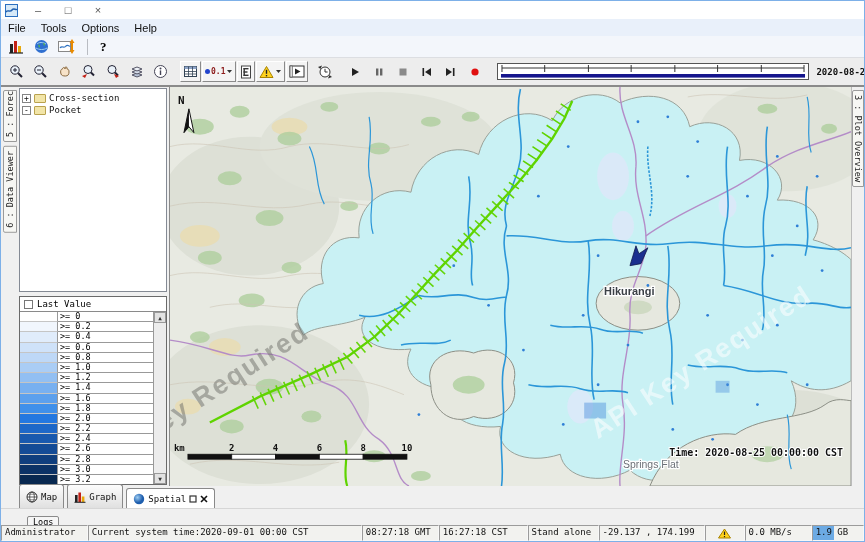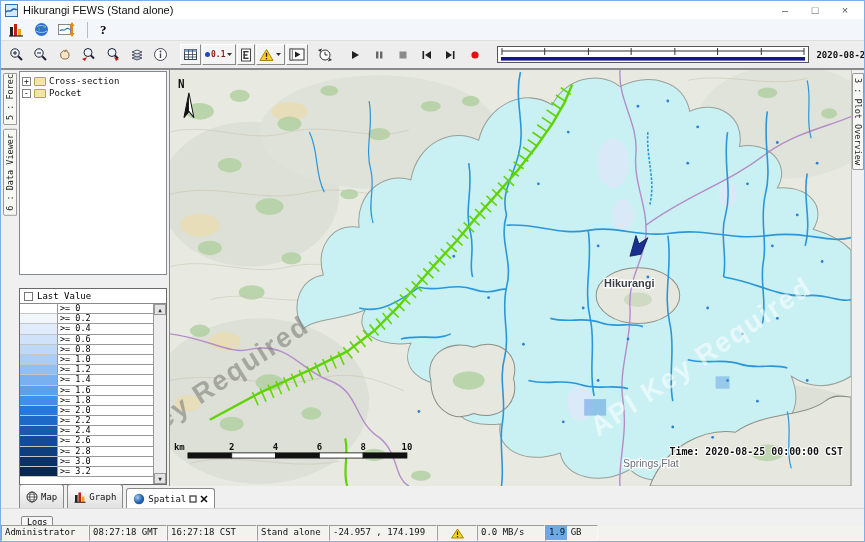--- a/index.html
+++ b/index.html
@@ -45,68 +45,73 @@
     padding:3px 2px;overflow:hidden;flex:0 0 auto;}
   .trow{height:12px;display:flex;align-items:center;gap:3px;white-space:nowrap;}
   .expander{width:9px;height:9px;border:1px solid #848484;background:#fff;font-size:8px;line-height:7px;
     text-align:center;flex:0 0 auto;font-family:"DejaVu Sans Mono",monospace;}
   .folder{width:12px;height:9px;background:#f2e5a8;border:1px solid #b9a24e;border-radius:1px;flex:0 0 auto;}
   .tree-children{margin-left:14px;border-left:1px dotted #999;}
   .tree-children .trow{padding-left:6px;}
   .bullet{width:5px;height:5px;border-radius:50%;background:#4a4a4a;flex:0 0 auto;}
   .tlabel.selected{background:#2f80e8;color:#fff;padding:0 2px;}
   
-  .legend{flex:1;margin-top:13px;background:#fff;border:1px solid #6a6a6a;display:flex;flex-direction:column;overflow:hidden;}
+  .legend{flex:1;margin-top:4px;background:#fff;border:1px solid #6a6a6a;display:flex;flex-direction:column;overflow:hidden;}
   .legend-header{height:15px;border-bottom:1px solid #8a8a8a;display:flex;align-items:center;gap:4px;
     padding:0 4px;font-size:9px;flex:0 0 auto;}
   .checkbox{width:9px;height:9px;border:1px solid #777;background:#fff;flex:0 0 auto;}
   .legend-body{flex:1;display:flex;min-height:0;}
   .legend-rows{flex:1;overflow:hidden;}
   .lrow{height:10.2px;display:flex;}
   .swatch{width:38px;border-right:1px solid #999;border-bottom:1px solid #c5c5c5;flex:0 0 auto;}
   .llabel{flex:1;border-bottom:1px solid #999;background:#fff;font-size:8.5px;line-height:9.5px;padding-left:2px;}
   .lscroll{width:13px;border-left:1px solid #999;background:#ececec;display:flex;flex-direction:column;flex:0 0 auto;}
   .sarrow{height:11px;border:1px solid #9a9a9a;background:#e2e2e2;font-size:6px;line-height:9px;text-align:center;color:#333;}
   .strack{flex:1;}
   
   .map-area{flex:1;position:relative;overflow:hidden;background:#e8eae2;border-left:1px solid #8a8a8a;}
   .map-area svg{position:absolute;inset:0;width:100%;height:100%;}
   
   .bottom-tabs{height:22px;background:#f0f0f0;display:flex;align-items:flex-end;gap:3px;padding-left:18px;flex:0 0 auto;}
   .btab{height:24px;border:1px solid #898989;border-bottom:none;border-radius:3px 3px 0 0;
     background:linear-gradient(#fdfdfd,#e0e0e0);display:flex;align-items:center;gap:3px;padding:0 6px;
     font-size:9px;color:#111;}
   .btab.active{height:20px;background:#fff;}
-  .logs-row{height:17px;background:#f0f0f0;padding:1px 0 0 20px;flex:0 0 auto;border-top:1px solid #d6d6d6;}
+  .logs-row{height:17px;background:#f0f0f0;padding:1px 0 0 26px;flex:0 0 auto;border-top:1px solid #d6d6d6;}
   .logs-btn{height:13px;border:1px solid #8a8a8a;background:#f6f6f6;font-size:8.5px;line-height:11px;
     padding:0 5px;display:inline-block;border-radius:2px;}
   .statusbar{height:16px;display:flex;font-size:9px;color:#111;background:#f2f2ef;flex:0 0 auto;}
   .scell{border:1px solid;border-color:#9b9b9b #f8f8f8 #f8f8f8 #9b9b9b;padding:1px 3px;white-space:nowrap;
     overflow:hidden;position:relative;}
   .memfill{position:absolute;left:0;top:0;bottom:0;width:42%;background:#3f92e0;opacity:.75;}
   .memtext{position:relative;}
 </style>
 </head>
 <body>
 
 <div class="window">
 
   <div class="titlebar">
     <svg width="13" height="13">
       <rect x="0.5" y="0.5" width="12" height="12" fill="#d6e9f8" stroke="#2a6fc0"></rect>
       <path d="M1,8 C3,5 5,9 7,6 C9,3 11,7 12,5" fill="none" stroke="#1f5fae" stroke-width="1.4"></path>
     </svg>
-    <span class="title-text">Hikurangi FEWS  (Stand alone)</span>
     <div class="win-controls">
       <span>–</span>
       <span>□</span>
       <span>×</span>
     </div>
   </div>
 
+  <div class="menubar">
+    <span>File</span>
+    <span>Tools</span>
+    <span>Options</span>
+    <span>Help</span>
+  </div>
 
   <div class="toolbar1">
     <svg width="17" height="15">
       <rect x="2" y="5" width="3" height="9" fill="#222"></rect>
         <rect x="6" y="2" width="3" height="12" fill="#c22016"></rect>
       <rect x="10" y="7" width="3" height="7" fill="#e8a90c"></rect>
         <rect x="1" y="13.4" width="14" height="1.2" fill="#222"></rect>
     </svg>
     <svg width="15" height="15">
       <circle cx="7.5" cy="7.5" r="6.5" fill="#2f6fd0"></circle>
@@ -611,24 +616,25 @@
         </svg>
     </div>
   </div>
 
   <div class="logs-row">
     <span class="logs-btn">Logs</span>
   </div>
 
   <div class="statusbar">
     <div class="scell" style="width:88px;">Administrator</div>
+    <div class="scell" style="width:278px;">Current system time:2020-09-01 00:00 CST</div>
     <div class="scell" style="width:78px;">08:27:18 GMT</div>
     <div class="scell" style="width:90px;">16:27:18 CST</div>
     <div class="scell" style="width:72px;">Stand alone</div>
-    <div class="scell" style="width:108px;">-24.957 , 174.199</div>
+    <div class="scell" style="width:108px;">-29.137 , 174.199</div>
     <div class="scell" style="width:40px;display:flex;align-items:center;justify-content:center;">
       <svg width="13" height="11">
           <polygon points="6.5,1 12.5,10 0.5,10" fill="#ffd21e" stroke="#a88300"></polygon>
           <rect x="5.9" y="3.6" width="1.2" height="3.4" fill="#222"></rect>
           <rect x="5.9" y="8" width="1.2" height="1.2" fill="#222"></rect>
         </svg>
     </div>
     <div class="scell" style="width:68px;">0.0 MB/s</div>
     <div class="scell" style="width:53px;">
       <div class="memfill"></div>

